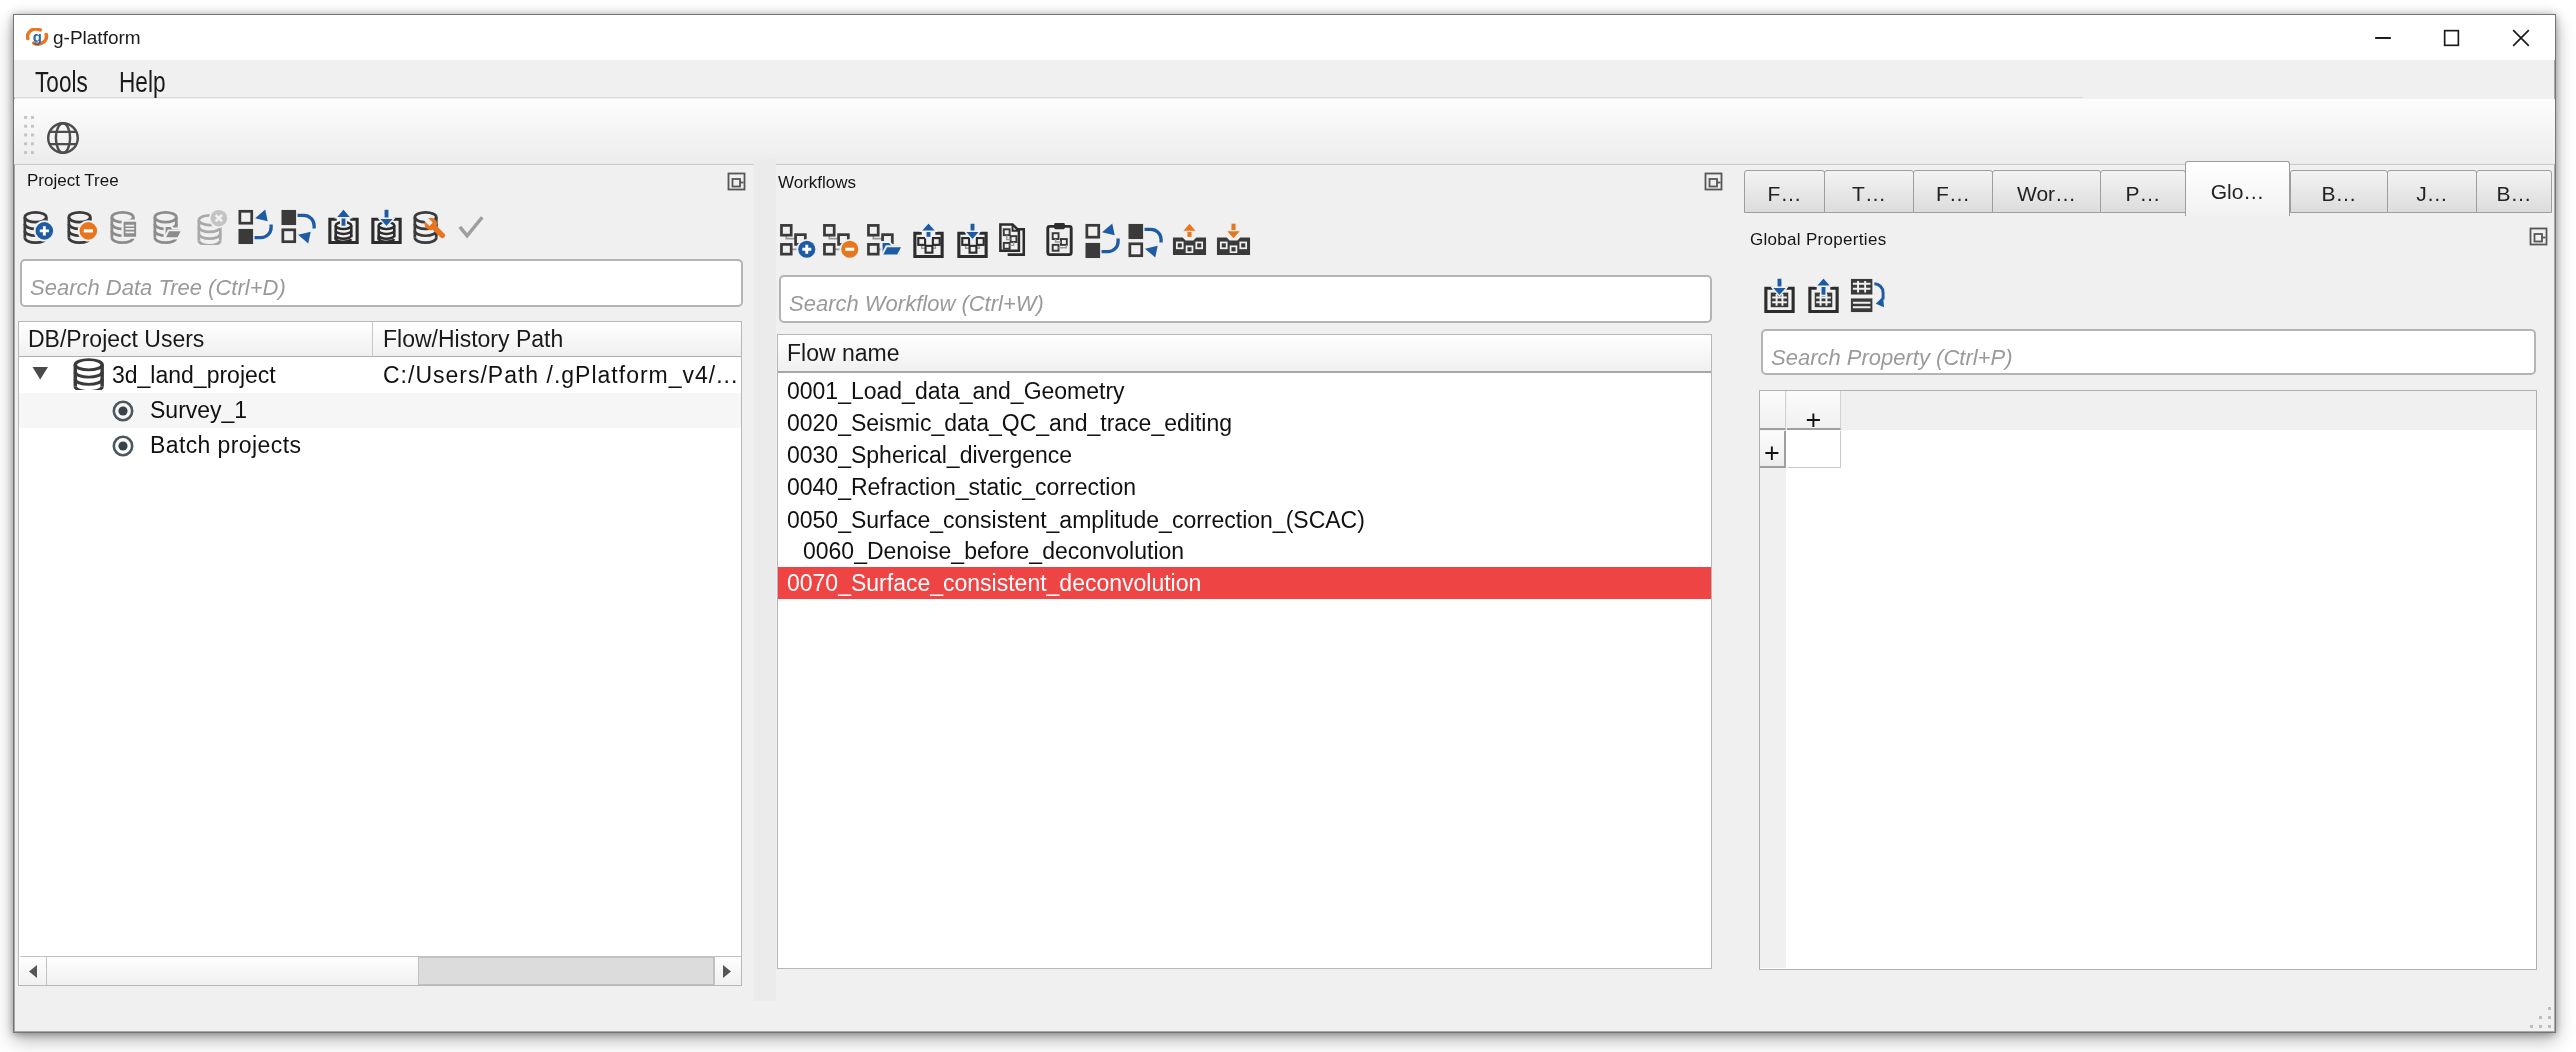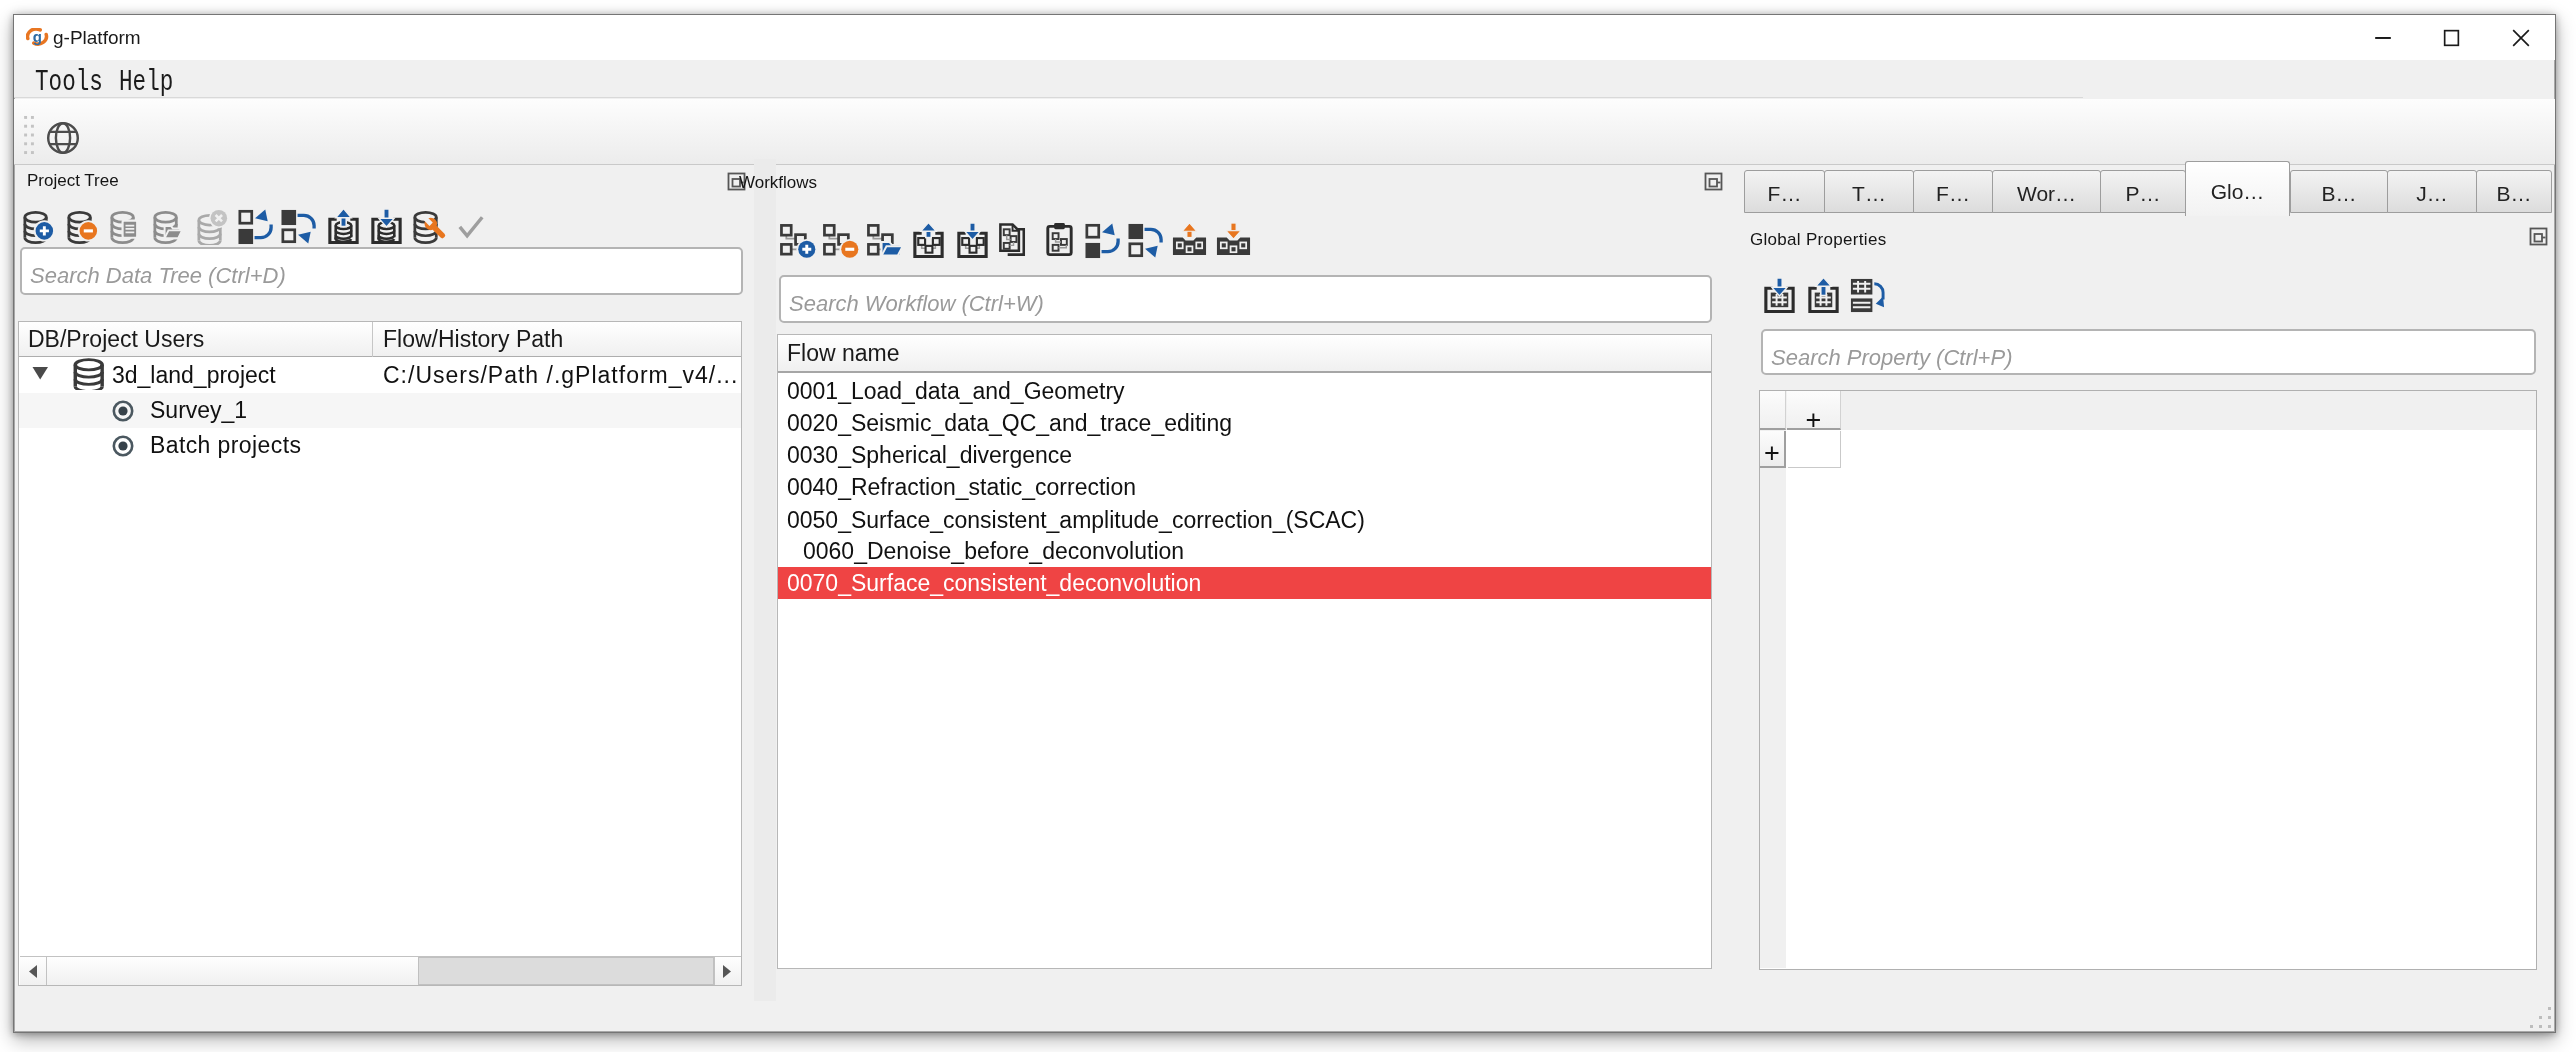--- a/index.html
+++ b/index.html
@@ -1,20 +1,20 @@
 <!DOCTYPE html>
 <html><head><meta charset="utf-8">
 <style>
   html,body{margin:0;padding:0;}
   body{width:2576px;height:1053px;background:#ffffff;font-family:"Liberation Sans",sans-serif;overflow:hidden;position:relative;}
   .window{position:absolute;left:13px;top:14px;width:2541px;height:1017px;background:#f0f0f0;border:1px solid #757575;box-shadow:inset 0 0 0 1px rgba(110,110,110,.55),0 0 9px rgba(0,0,0,.16),0 7px 18px rgba(0,0,0,.30),0 2px 6px rgba(0,0,0,.18);}
   .abs{position:absolute;}
   .titlebar{position:absolute;left:0;top:0;width:2541px;height:45px;background:#ffffff;}
   .title-text{position:absolute;left:39px;top:0;height:45px;line-height:46px;font-size:19px;color:#1a1a1a;}
-  .menubar{position:absolute;left:0;top:45px;width:2069px;height:38px;background:#f0f0f0;border-bottom:1px solid #d9d9d9;box-sizing:border-box;font-family:Liberation Mono, monospace;}
+  .menubar{position:absolute;left:0;top:45px;width:2069px;height:38px;background:#f0f0f0;border-bottom:1px solid #d9d9d9;box-sizing:border-box;}
   .menubar span{position:absolute;top:0;height:37px;line-height:45px;font-size:29px;color:#1b1b1b;transform:scaleX(0.78);transform-origin:left center;}
   .toolbar{position:absolute;left:0;top:84px;width:2541px;height:66px;background:linear-gradient(#fdfdfd,#ececec);border-bottom:1px solid #c9c9c9;box-sizing:border-box;}
   .ptitle{position:absolute;font-size:17px;color:#151515;}
   .searchbox{position:absolute;background:#fff;border:2px solid #b4b4b4;border-radius:5px;box-sizing:border-box;}
   .searchbox .ph{position:absolute;left:8px;top:4px;font-style:italic;font-size:22px;color:#9a9a9a;line-height:45px;}
   .list{position:absolute;background:#fff;border:1px solid #b7b7b7;box-sizing:border-box;overflow:hidden;}
   .lhead{position:absolute;left:0;top:0;right:0;background:linear-gradient(#ffffff,#f0f0f0);border-bottom:1px solid #adadad;box-sizing:border-box;}
   .lhead .ht{position:absolute;top:0;font-size:23px;color:#1a1a1a;}
   .row{position:absolute;left:0;right:0;font-size:23px;color:#111;white-space:nowrap;}
   .floaticon{position:absolute;width:20px;height:20px;}
@@ -159,21 +159,21 @@
       <g transform="rotate(-45 27 22)">
         <circle cx="27" cy="14" r="6.4" fill="#e8761f"></circle>
         <rect x="24.6" y="6" width="4.8" height="8.5" fill="#f0f0f0"></rect>
         <rect x="24.2" y="17.5" width="5.6" height="16" rx="2.4" fill="#e8761f"></rect>
       </g>
     </svg>
     <svg class="icon" style="left:439px;top:193px" viewBox="0 0 38 38">
       <path d="M7,19.5 L14.5,28.5 L30,9.5" fill="none" stroke="#9e9e9e" stroke-width="3.6"></path>
     </svg>
   </div>
-  <div class="searchbox" style="left:6px;top:232px;width:723px;height:48px;">
+  <div class="searchbox" style="left:6px;top:244px;width:723px;height:48px;">
       <div class="ph">Search Data Tree (Ctrl+D)</div>
     </div>
   <div class="list" style="left:4px;top:306px;width:724px;height:665px;">
     <div class="lhead" style="height:35px;">
       <div class="ht" style="left:9px;line-height:35px;">DB/Project Users</div>
       <div class="ht" style="left:364px;line-height:35px;">Flow/History Path</div>
       <div class="abs" style="left:353px;top:0;width:1px;height:35px;background:#c6c6c6;"></div>
     </div>
     <div class="row" style="top:35px;height:36px;line-height:36px;">
       <span class="abs" style="left:93px;">3d_land_project</span>
@@ -206,21 +206,21 @@
         </svg>
       <div class="abs" style="left:398px;top:0px;width:296px;height:28px;background:#dcdcdc;border:1px solid #c0c0c0;box-sizing:border-box;"></div>
       <div class="abs" style="left:694px;top:0;width:26px;height:28px;border-left:1px solid #c2c2c2;"></div>
       <svg class="abs" style="left:701px;top:7px" width="12" height="15" viewBox="0 0 12 15">
           <path d="M2,1 L10,7.5 L2,14 Z" fill="#565656"></path>
         </svg>
     </div>
   </div>
   <div class="abs" style="left:740px;top:144px;width:22px;height:842px;background:#ebebeb;"></div>
 
-  <div class="ptitle" style="left:725px;top:158px;">Workflows</div>
+  <div class="ptitle" style="left:764px;top:158px;">Workflows</div>
   <svg class="floaticon" style="left:1690px;top:157px" viewBox="0 0 20 20">
     <rect x="1.5" y="1.5" width="16" height="16" fill="none" stroke="#565656" stroke-width="1.8"></rect>
     <rect x="5.5" y="7" width="7.5" height="7.5" fill="none" stroke="#565656" stroke-width="1.8"></rect>
     <path d="M13,10.5 h3.5" stroke="#565656" stroke-width="1.8" fill="none"></path>
   </svg>
   <div id="midicons">
     <svg class="icon" style="left:766px;top:207px" viewBox="0 0 38 38">
       <use href="#flow3" color="#3a3a3a" transform="translate(0,0)"></use>
       <circle cx="27.5" cy="28" r="10.6" fill="#f0f0f0"></circle>
         <circle cx="27.5" cy="28" r="8.8" fill="#1d5ca5"></circle>

